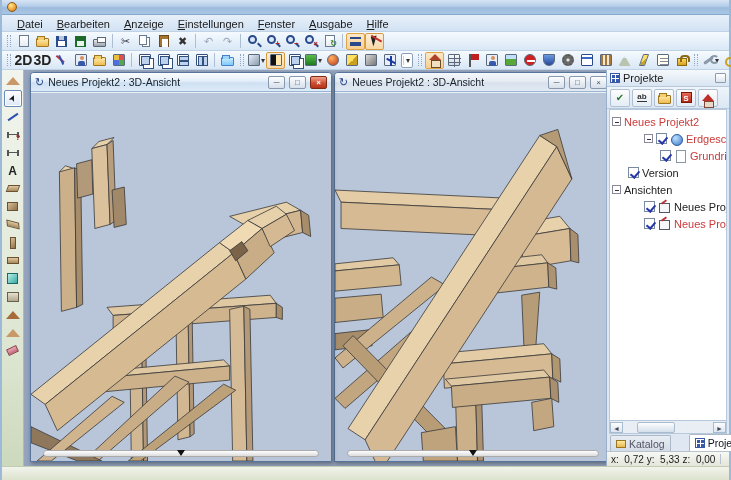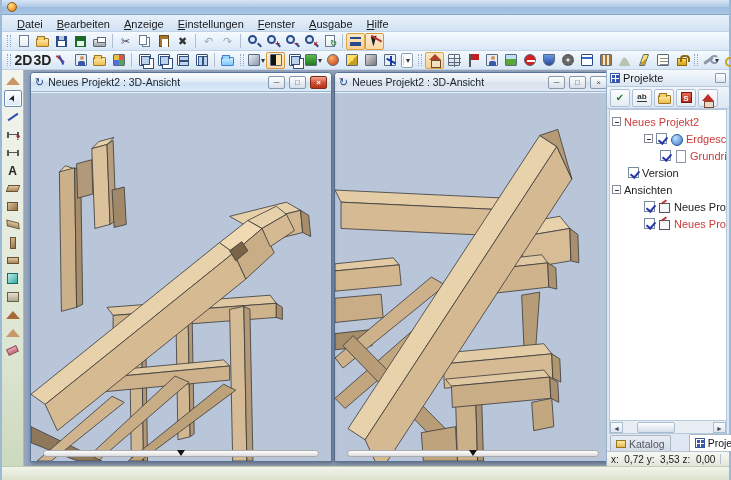--- a/index.html
+++ b/index.html
@@ -666,21 +666,21 @@
         <div class="rtab active">
           <span class="org-icon"></span>
           <span>Projekte</span>
         </div>
       </div>
 
       <div class="rp-coords">
         <span>x:</span>
         <span class="v">0,72</span>
         <span>y:</span>
-        <span class="v">3,53</span>
+        <span class="v">5,33</span>
         <span>z:</span>
         <span class="v">0,00</span>
         <span class="csep"></span>
       </div>
     </div>
   </div>
 
   <div class="statusbar"></div>
 </div>
 

